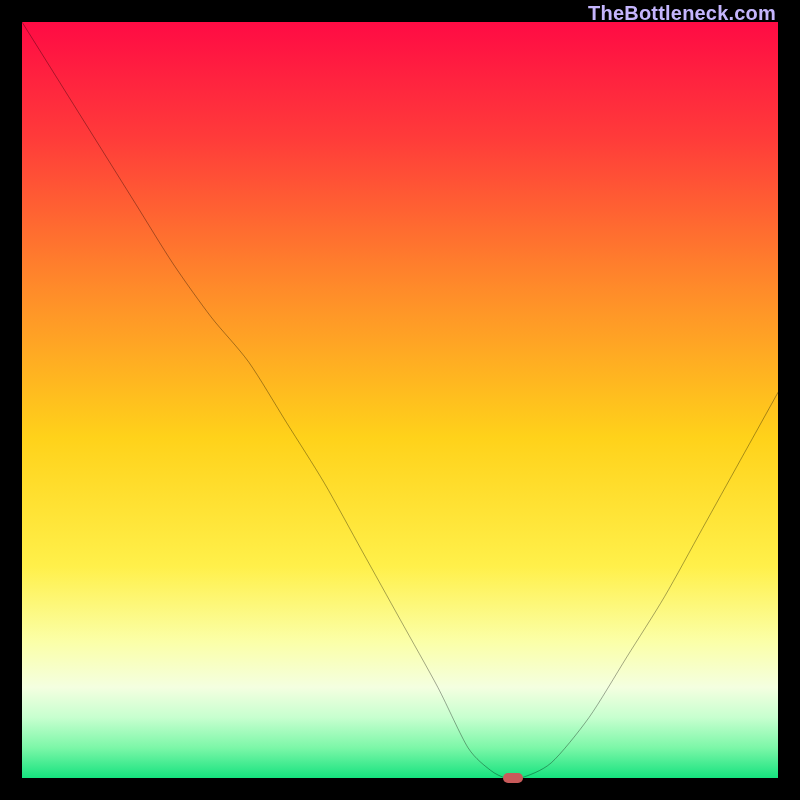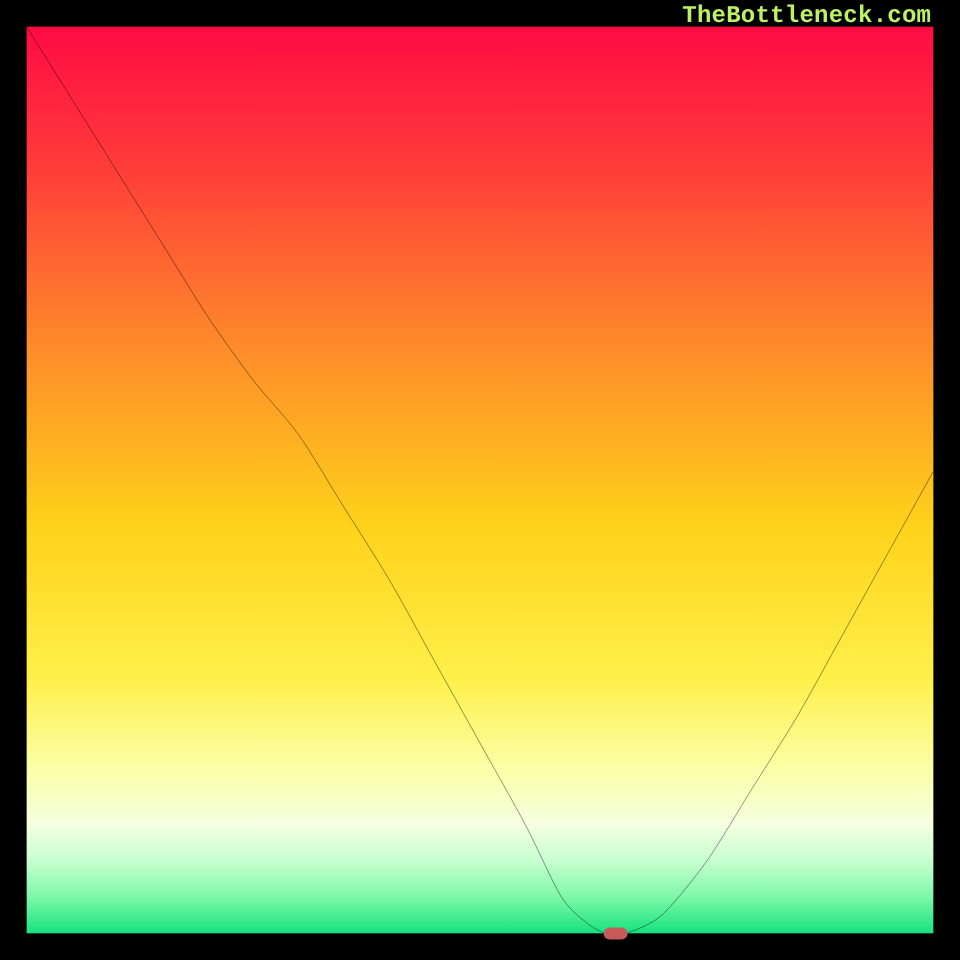--- a/index.html
+++ b/index.html
@@ -27,22 +27,22 @@
     position: absolute;
     left: 0;
     top: 0;
     width: 100%;
     height: 100%;
   }
   .watermark {
     position: absolute;
     top: 2px;
     right: 24px;
-    color: #bef264;
-    font-family: Liberation Mono, monospace;
+    color: #c4b5fd;
+    font-family: Liberation Sans, sans-serif;
     font-size: 20px;
     font-weight: bold;
     letter-spacing: 0.2px;
   }
   svg.curve-layer {
     position: absolute;
     left: 0;
     top: 0;
     width: 100%;
     height: 100%;

